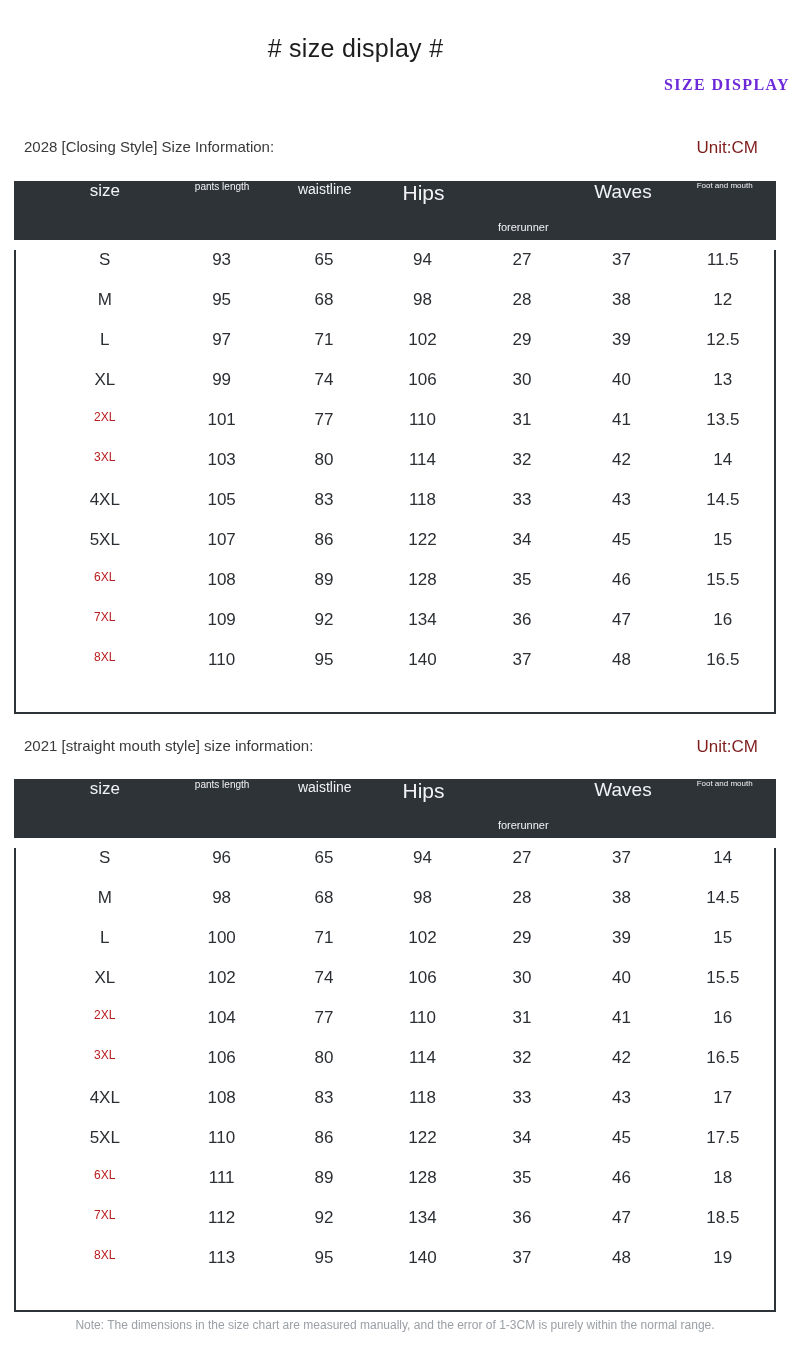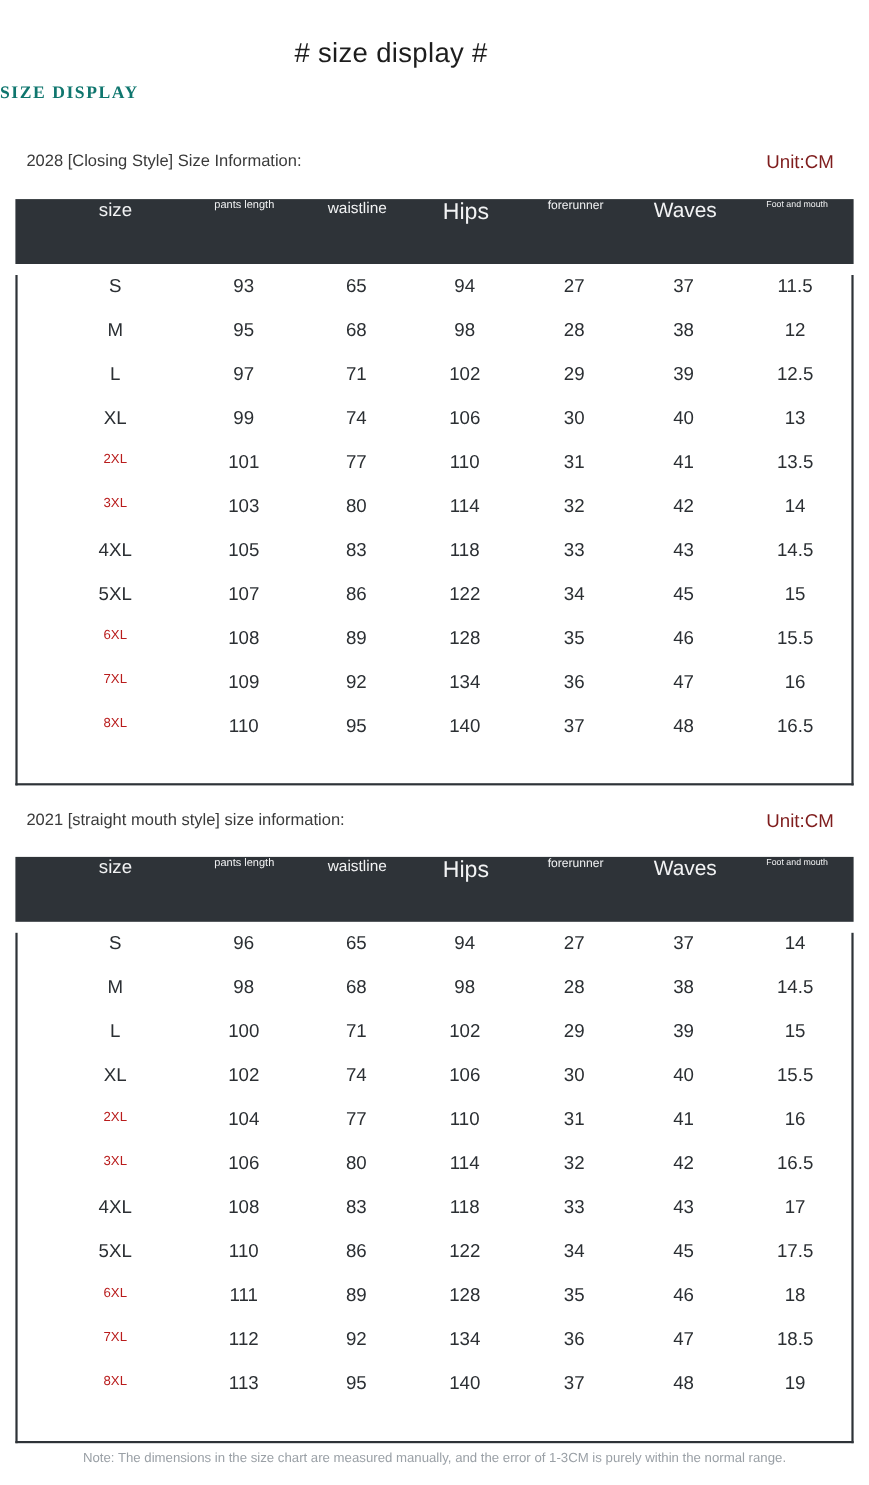--- a/index.html
+++ b/index.html
@@ -26,26 +26,26 @@
     font-size: 25px;
     font-weight: 400;
     color: #1d1d1d;
     letter-spacing: 0.3px;
   }
   .title-sub {
     position: absolute;
     top: 76px;
     left: 0;
     width: 790px;
-    text-align: left;
+    text-align: right;
     font-family: "Liberation Serif", serif;
     font-size: 16px;
     font-weight: 700;
     letter-spacing: 1.4px;
-    color: #0f766e;
+    color: #6d28d9;
   }
 
   
   .caption-row {
     position: absolute;
     left: 0;
     width: 790px;
     height: 22px;
   }
   .caption-left {
@@ -106,21 +106,21 @@
     box-sizing: border-box;
   }
   .thead .cell {
     color: #f2f3f4;
     font-weight: 400;
   }
   .h-size        { font-size: 17px; }
   .h-pantslength { font-size: 10px; }
   .h-waistline   { font-size: 14px; }
   .h-hips        { font-size: 21px; }
-  .h-forerunner  { font-size: 11px; }
+  .h-forerunner  { font-size: 11px; margin-top: 40px; }
   .h-waves       { font-size: 19px; }
   .h-footmouth   { font-size: 8px; }
 
   .tbody .row {
     height: 40px;
     padding-left: 26px;
     box-sizing: border-box;
   }
   .tbody .row.first { margin-top: 10px; }
   .tbody .cell {

